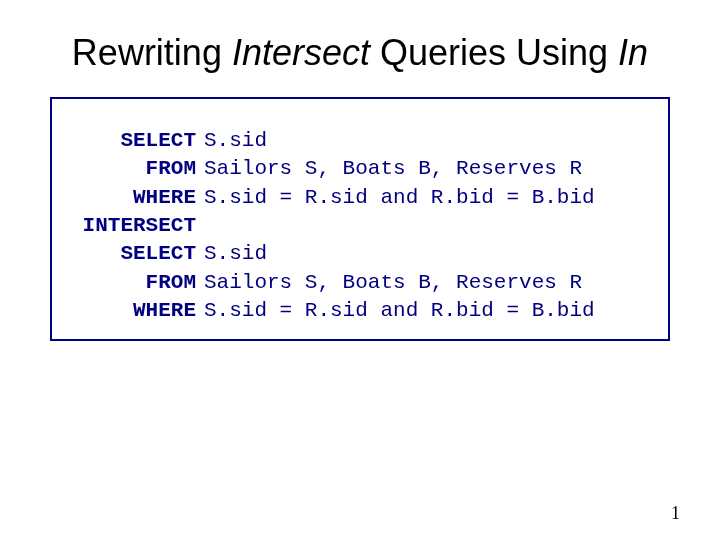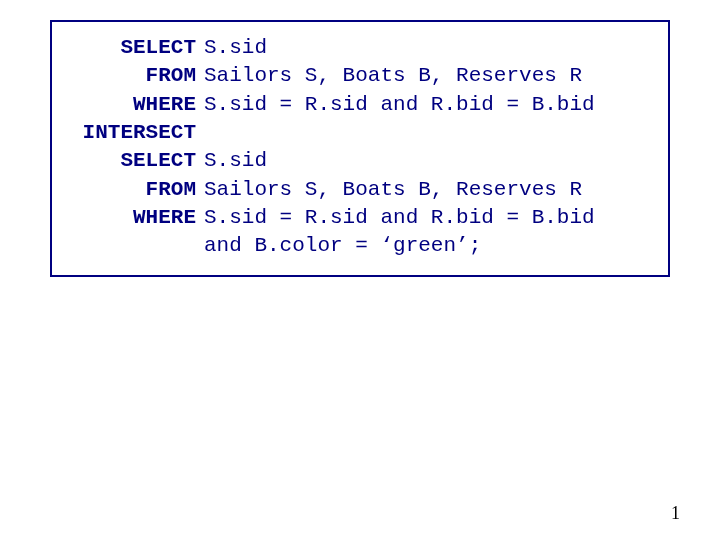--- a/index.html
+++ b/index.html
@@ -20,21 +20,21 @@
     line-height: 1.25;
     margin: 10px 0 22px 0;
     color: #000;
     font-weight: normal;
   }
   .title .italic {
     font-style: italic;
   }
   .codebox {
     border: 2px solid #000080;
-    padding: 12px 14px 14px 14px;
+    padding: 28px 14px 14px 14px;
     margin: 0 10px;
   }
   .codeline {
     font-family: "Courier New", Courier, monospace;
     font-size: 21px;
     line-height: 1.35;
     color: #000080;
     white-space: pre;
   }
   .kw {
@@ -50,26 +50,28 @@
     bottom: 16px;
     font-family: "Times New Roman", Times, serif;
     font-size: 18px;
     color: #000;
   }
 </style>
 </head>
 <body>
 
 <div class="slide">
+  <h1 class="title">
+    <span>Rewriting </span><span class="italic">Intersect</span><span> Queries Using </span><span class="italic">In</span>
+  </h1>
 
   <div class="codebox">
     <div class="codeline"><span class="kw">SELECT</span><span>S.sid</span></div>
     <div class="codeline"><span class="kw">FROM</span><span>Sailors S, Boats B, Reserves R</span></div>
     <div class="codeline"><span class="kw">WHERE</span><span>S.sid = R.sid and R.bid = B.bid</span></div>
     <div class="codeline"><span class="kw">INTERSECT</span></div>
     <div class="codeline"><span class="kw">SELECT</span><span>S.sid</span></div>
     <div class="codeline"><span class="kw">FROM</span><span>Sailors S, Boats B, Reserves R</span></div>
     <div class="codeline"><span class="kw">WHERE</span><span>S.sid = R.sid and R.bid = B.bid</span></div>
-    <div class="codeline"><span class="kw"></span><span>and B.color = ‘green’;</span></div>
   </div>
 </div>
 
 <div class="pagenum">1</div>
 
 </body></html>

